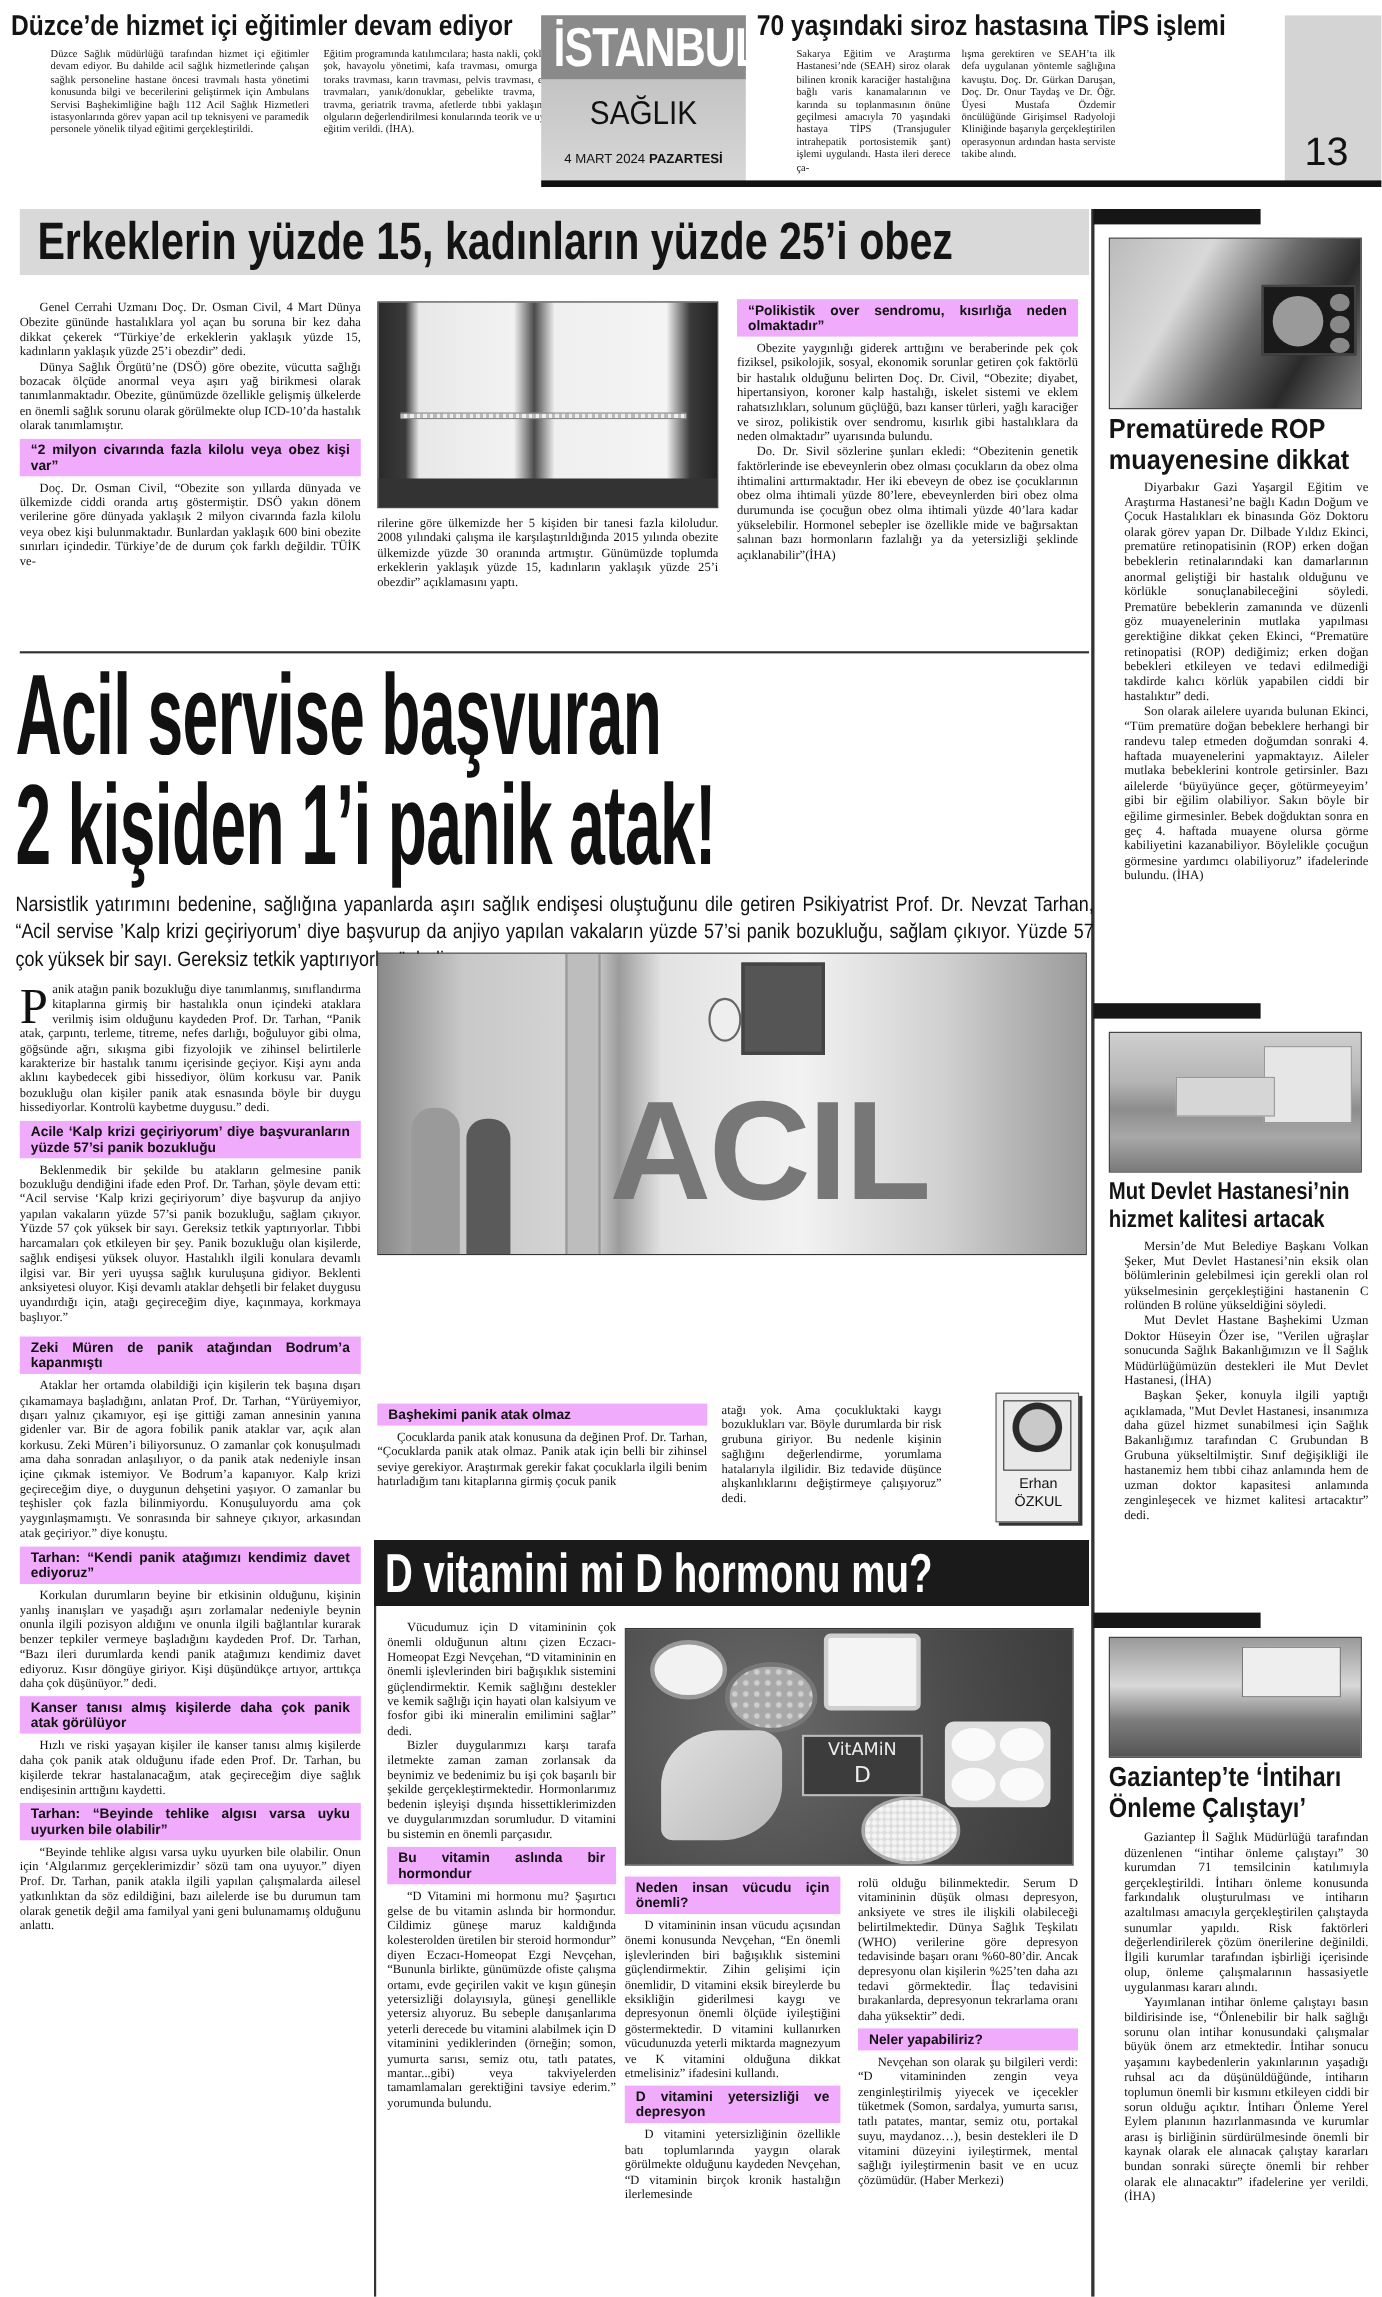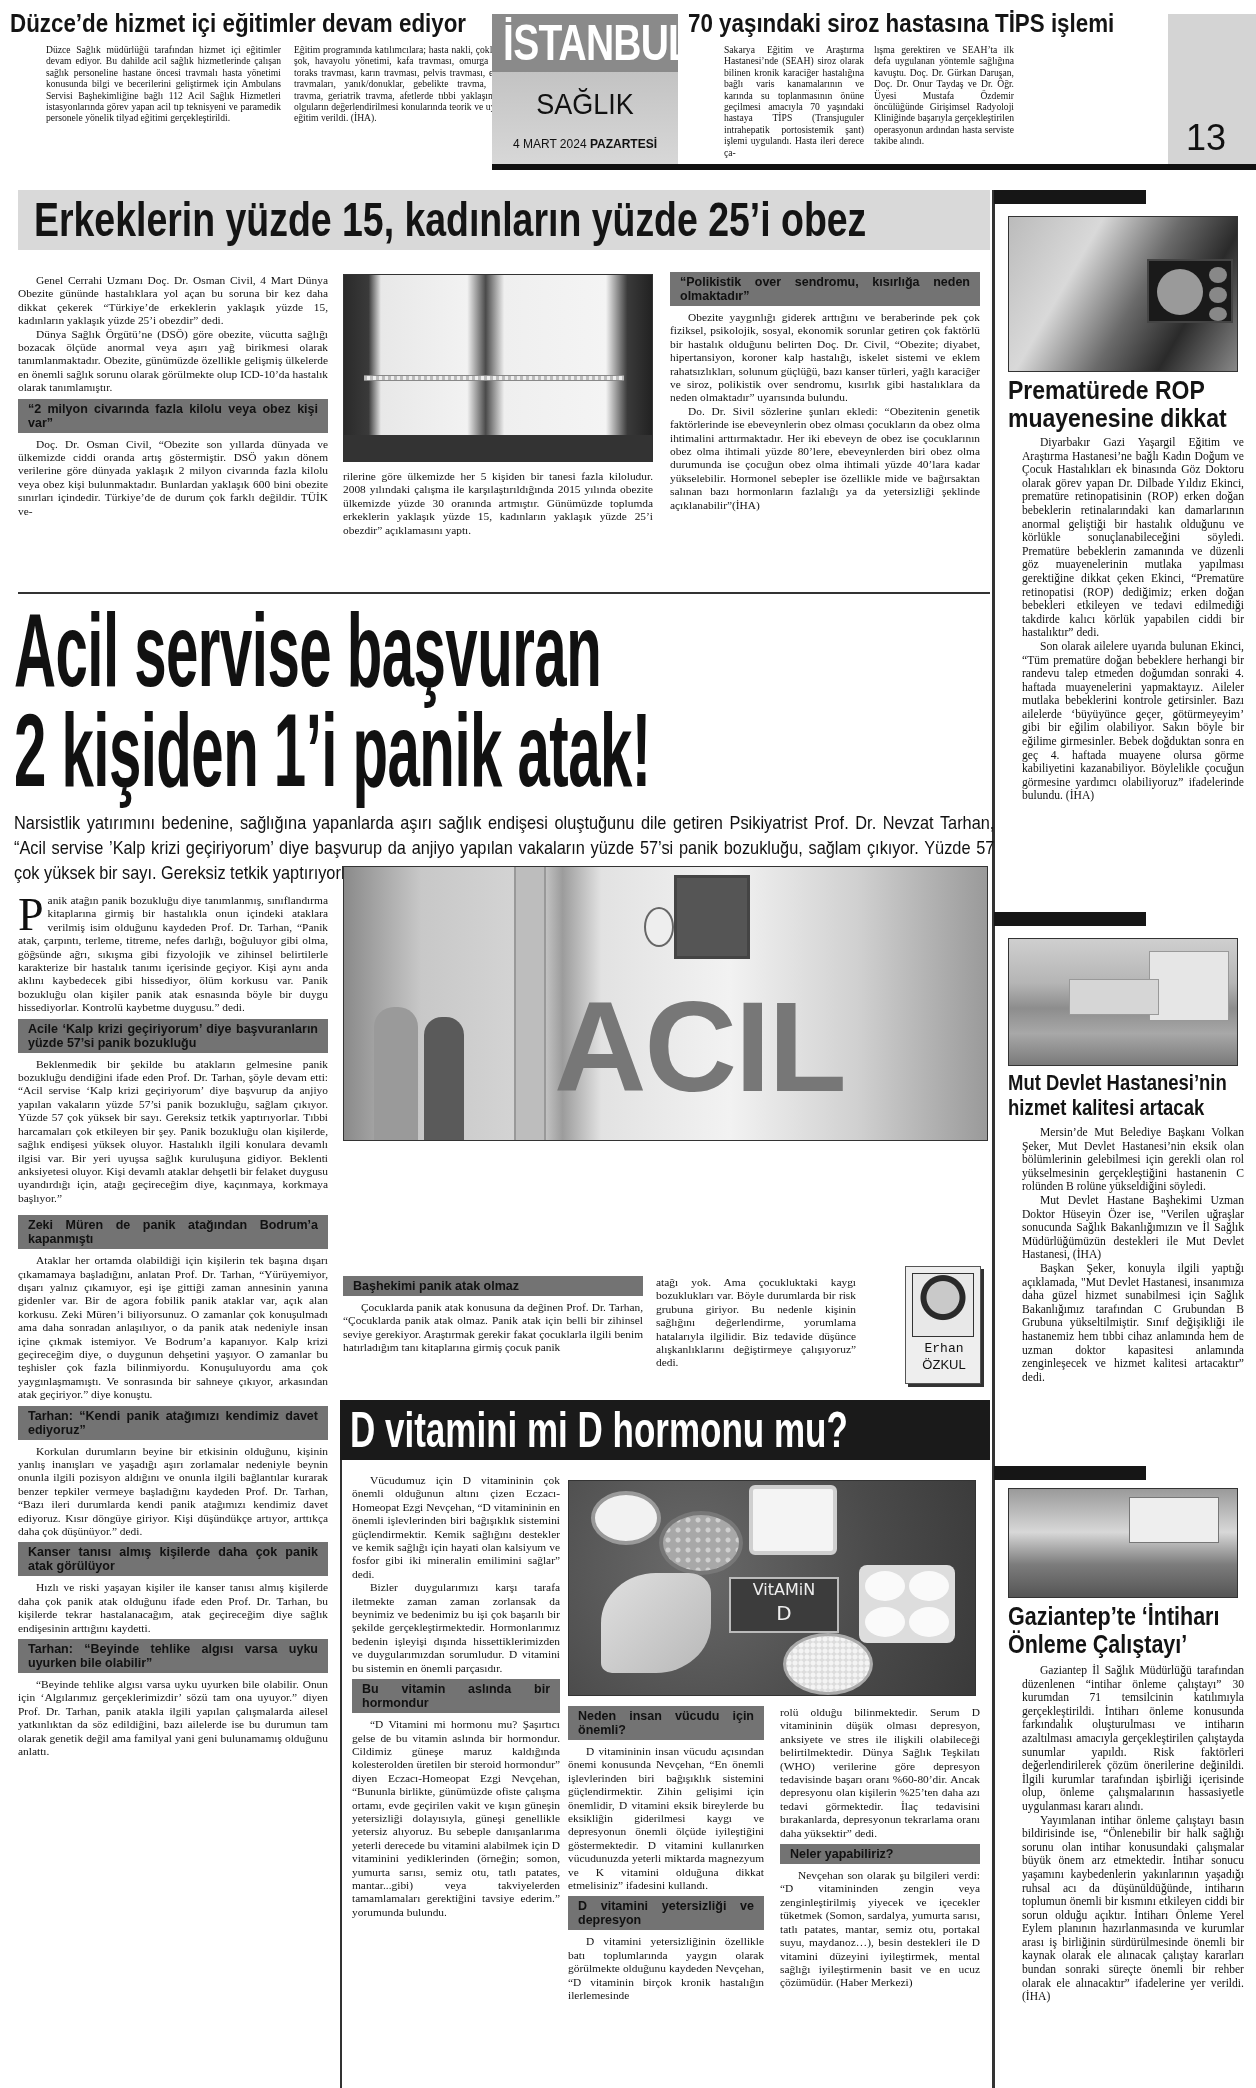--- a/index.html
+++ b/index.html
@@ -2,21 +2,21 @@
 <html><head>
 <meta charset="utf-8">
 <style>
   * { box-sizing: border-box; margin: 0; padding: 0; }
   html, body { width: 1256px; height: 2088px; background: #fff; overflow: hidden; }
   body { position: relative; font-family: "Liberation Serif", "DejaVu Serif", serif; color: #111; }
   .abs { position: absolute; }
   .body-text { font-size: 11.4px; line-height: 13.4px; text-align: justify; hyphens: auto; }
   .body-text p { text-indent: 18px; }
   .small-text { font-size: 9.6px; line-height: 11.4px; text-align: justify; margin-left: 36px; }
-  .subhead { background: #737373; font-family: "Liberation Sans", "DejaVu Sans", sans-serif; font-weight: bold; font-size: 12.5px; line-height: 14px; padding: 3px 10px; margin: 4px 0 5px 0; color: #111; }
+  .subhead { background: #f0abfc; font-family: "Liberation Sans", "DejaVu Sans", sans-serif; font-weight: bold; font-size: 12.5px; line-height: 14px; padding: 3px 10px; margin: 4px 0 5px 0; color: #111; }
   .photo { background: #777; border: 1px solid #333; overflow: hidden; }
   .rule { background: #333; }
   .masthead-box { background: linear-gradient(#b6b6b6, #d8d8d8); }
   .page-num-bar { background: #d4d4d4; }
 
   .headline-xl { font-family: "Liberation Sans", "DejaVu Sans", sans-serif; font-weight: bold; color: #141414; }
   .gray-head-bg { background: #d9d9d9; }
   .dark-head-bg { background: #1a1a1a; }
   .black-tab { background: #161616; }
 
@@ -154,21 +154,21 @@
 <div class="abs body-text" style="left:343px;top:1276px;width:300px;">
   <div class="subhead" style="margin-top:0">Başhekimi panik atak olmaz</div>
   <p>Çocuklarda panik atak konusuna da değinen Prof. Dr. Tarhan, “Çocuklarda panik atak olmaz. Panik atak için belli bir zihinsel seviye gerekiyor. Araştırmak gerekir fakat çocuklarla ilgili benim hatırladığım tanı kitaplarına girmiş çocuk panik</p>
 </div>
 <div class="abs body-text" style="left:656px;top:1276px;width:200px;">
   <p style="text-indent:0">atağı yok. Ama çocukluktaki kaygı bozuklukları var. Böyle durumlarda bir risk grubuna giriyor. Bu nedenle kişinin sağlığını değerlendirme, yorumlama hatalarıyla ilgilidir. Biz tedavide düşünce alışkanlıklarını değiştirmeye çalışıyoruz” dedi.</p>
 </div>
 
 <div class="abs" style="left:905px;top:1266px;width:76px;height:118px;border:1px solid #555;background:#eee;box-shadow:3px 3px 0 #333;">
   <div class="abs photo" style="left:6px;top:6px;width:62px;height:64px;background:radial-gradient(circle at 50% 38%,#c9c9c9 0 16px,#2a2a2a 17px 22px,#e8e8e8 23px);"></div>
-  <div class="abs" style="left:0;top:74px;width:76px;text-align:center;font-family:Liberation Mono, monospace;font-size:13px;line-height:15px;">Erhan</div>
+  <div class="abs" style="left:0;top:74px;width:76px;text-align:center;font-family:Liberation Sans, sans-serif;font-size:13px;line-height:15px;">Erhan</div>
   <div class="abs" style="left:0;top:90px;width:76px;text-align:center;font-family:'Liberation Sans','DejaVu Sans',sans-serif;font-size:13px;line-height:15px;">ÖZKUL</div>
 </div>
 
 <div class="abs dark-head-bg" style="left:340px;top:1400px;width:650px;height:60px;"></div>
 <div class="abs headline-xl" style="left:350px;top:1400px;width:900px;font-size:50px;line-height:60px;color:#fff;transform:scaleX(0.7);transform-origin:left top;">D vitamini mi D hormonu mu?</div>
 
 <div class="abs" style="left:340px;top:1460px;width:2px;height:628px;background:#333;"></div>
 
 <div class="abs body-text" style="left:352px;top:1474px;width:208px;">
   <p>Vücudumuz için D vitamininin çok önemli olduğunun altını çizen Eczacı-Homeopat Ezgi Nevçehan, “D vitamininin en önemli işlevlerinden biri bağışıklık sistemini güçlendirmektir. Kemik sağlığını destekler ve kemik sağlığı için hayati olan kalsiyum ve fosfor gibi iki mineralin emilimini sağlar” dedi.</p>

